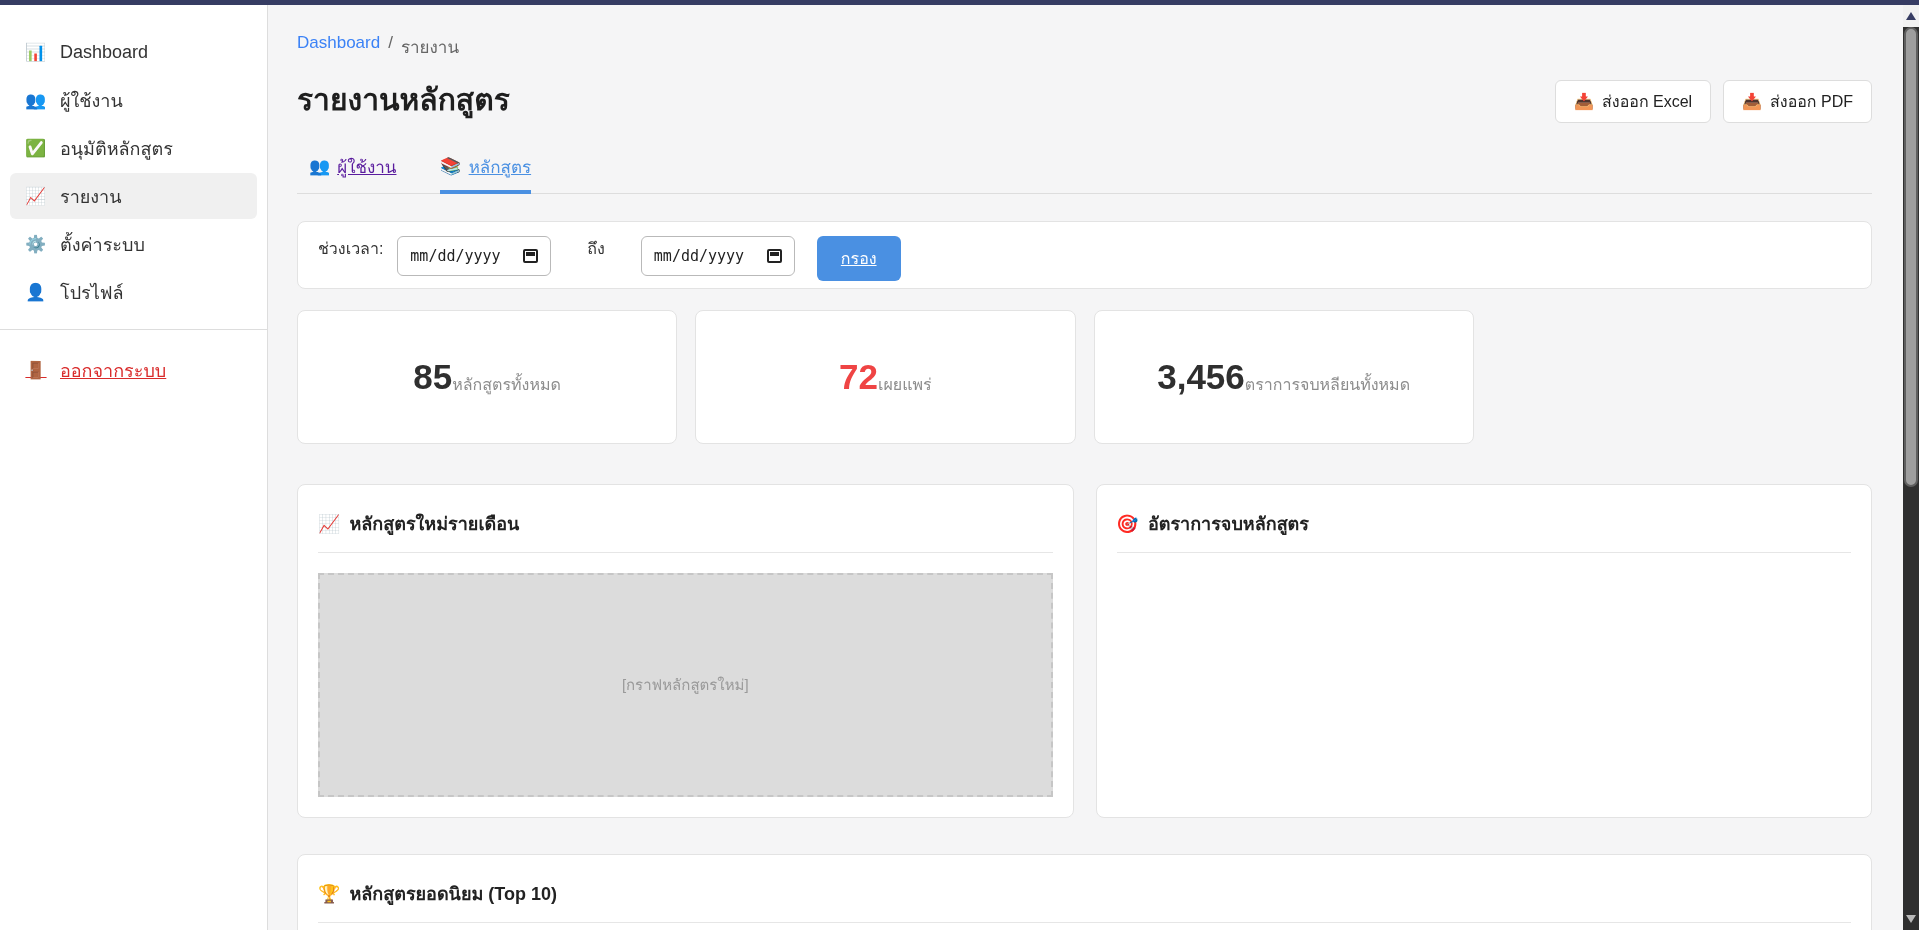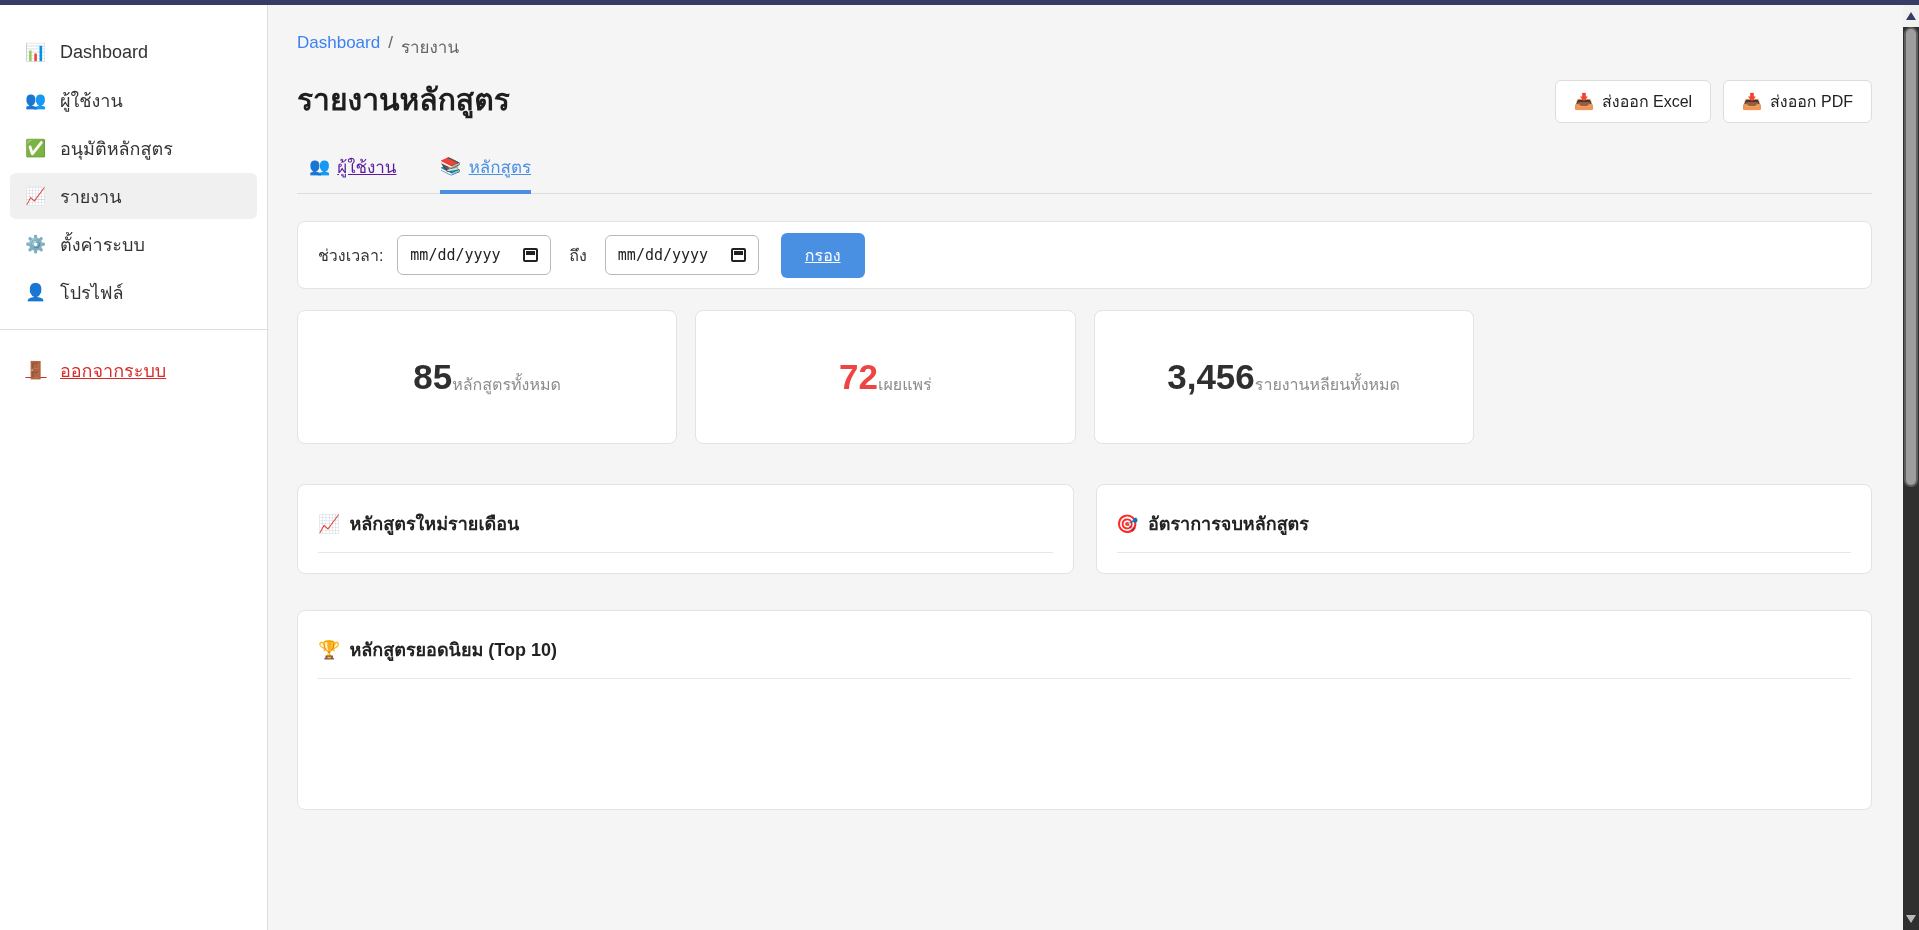--- a/index.html
+++ b/index.html
@@ -54,31 +54,31 @@
   }
   
   .tabs { margin-top:30px; display:flex; gap:44px; border-bottom:1px solid #ddd; padding:0 12px; }
   .tab { padding-bottom:10px; font-size:17px; cursor:pointer; display:flex; gap:7px; align-items:center; border-bottom:4px solid transparent; margin-bottom:-1px; }
   .tab .t-label { text-decoration:underline; }
   .tab.purple { color:#5a1c9e; }
   .tab.active { color:#4a90e2; border-bottom-color:#4a90e2; }
 
   
   .card { background:#fff; border:1px solid #e3e3e3; border-radius:8px; }
-  .filter-card { margin-top:27px; padding:14px 20px; display:flex; align-items:center; gap:14px; height:68px; }
+  .filter-card { margin-top:27px; padding:14px 20px; display:flex; align-items:flex-start; gap:14px; height:68px; }
   .filter-label { font-size:16px; color:#333; }
   .date-input {
     width:154px; height:40px; border:1px solid #b9b9b9; border-radius:6px;
     display:flex; align-items:center; justify-content:space-between;
     padding:6px 12px; font-family:"DejaVu Sans Mono","Liberation Mono",monospace;
     font-size:15px; color:#222; background:#fff; cursor:text;
   }
   .cal-icon { width:15px; height:14px; border:2px solid #222; border-radius:2px; position:relative; }
   .cal-icon::before { content:""; position:absolute; left:1px; right:1px; top:1px; height:4px; background:#222; }
-  .to-label { font-size:16px; color:#333; margin:0 4px; }
+  .to-label { font-size:16px; color:#333; margin:0 22px; }
   .btn-primary {
     background:#4a90e2; color:#fff; border:none; border-radius:6px;
     padding:10px 24px; font-size:16px; cursor:pointer; margin-left:8px;text-decoration:underline;
   }
 
   
   .stats-row { margin-top:21px; display:grid; grid-template-columns:repeat(4,1fr); gap:18px; }
   .stat-card { height:134px; display:flex; flex-direction:row; align-items:center; justify-content:center; }
   .stat-value { font-size:35px; font-weight:bold; }
   .stat-label { font-size:16px; color:#8d8d8d; margin-top:15px; }
@@ -193,30 +193,33 @@
     <div class="card stat-card">
       <div class="stat-value" style="color:#2f2f2f">85</div>
       <div class="stat-label">หลักสูตรทั้งหมด</div>
     </div>
     <div class="card stat-card">
       <div class="stat-value" style="color:#ef4444">72</div>
       <div class="stat-label">เผยแพร่</div>
     </div>
     <div class="card stat-card">
       <div class="stat-value" style="color:#2f2f2f">3,456</div>
-      <div class="stat-label">รายงานหลียนทั้งหมด</div>
+      <div class="stat-label">ตราการจบหลียนทั้งหมด</div>
     </div>
   </div>
 
   <div class="charts-row">
     <div class="card chart-panel">
       <div class="panel-header">
         <span>📈</span>
         <span>หลักสูตรใหม่รายเดือน</span>
       </div>
+      <div class="chart-placeholder">
+        <span>[กราฟหลักสูตรใหม่]</span>
+      </div>
     </div>
     <div class="card chart-panel">
       <div class="panel-header">
         <span>🎯</span>
         <span>อัตราการจบหลักสูตร</span>
       </div>
     </div>
   </div>
 
   <div class="card popular-panel">

